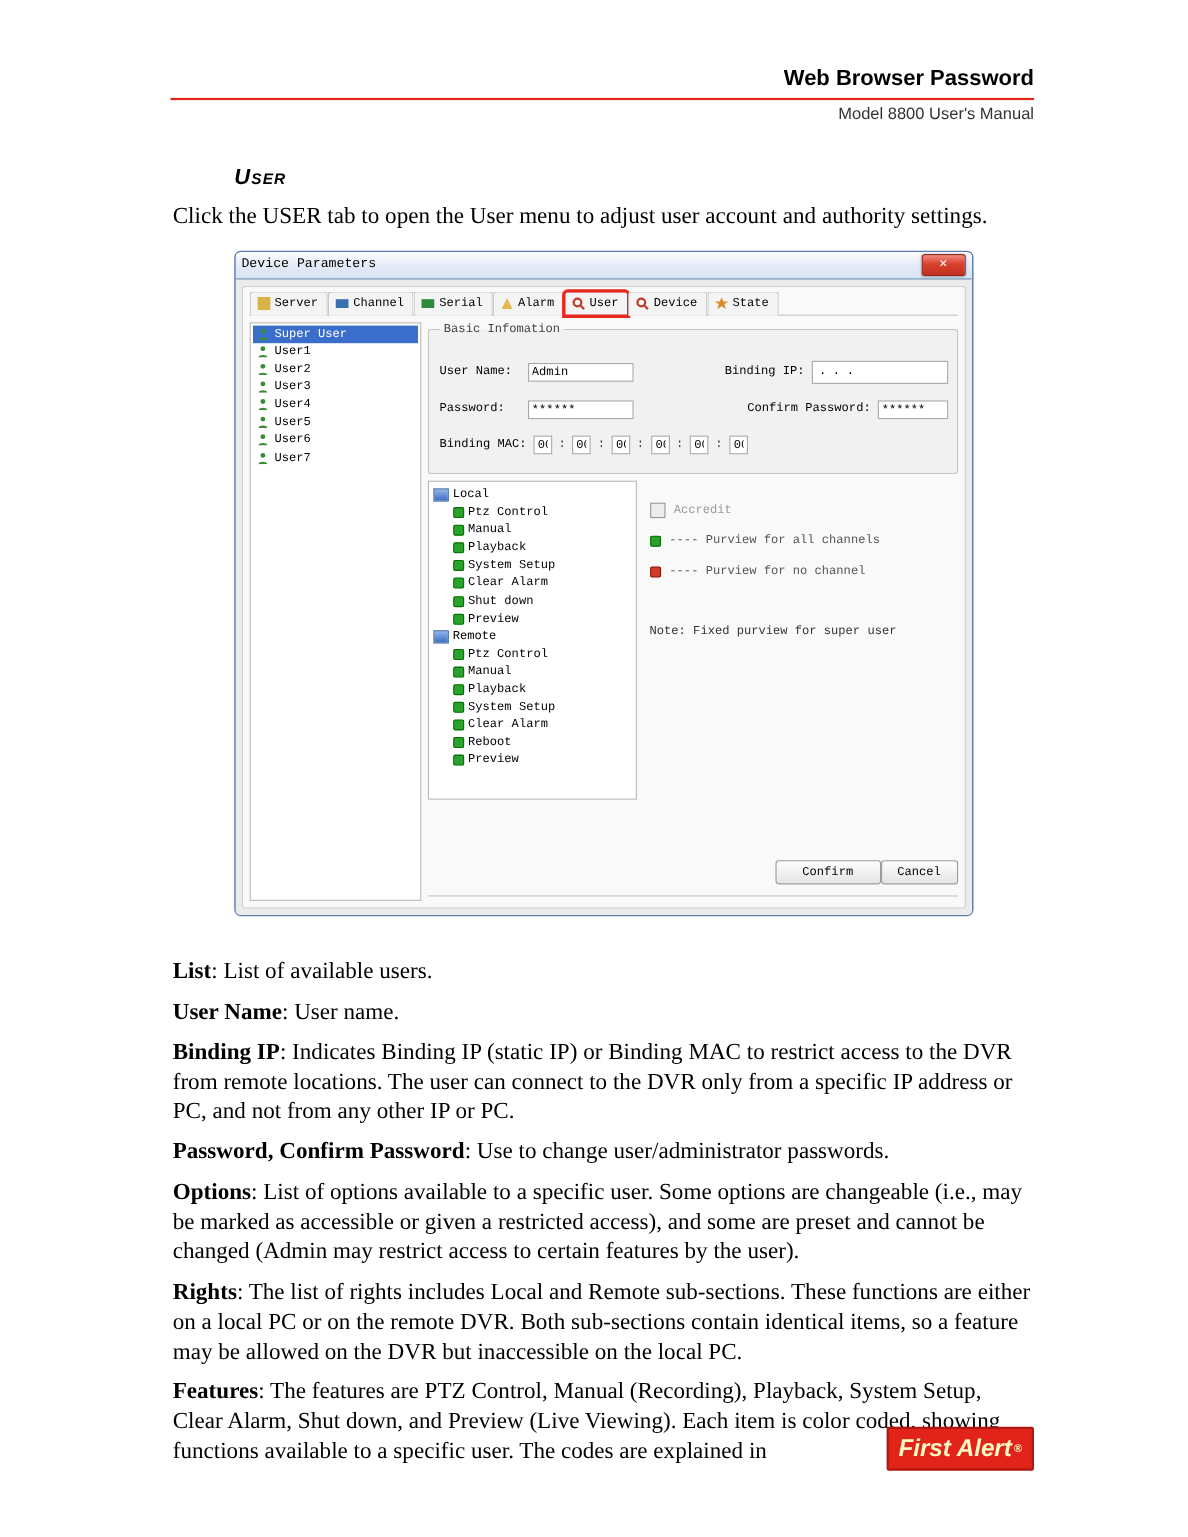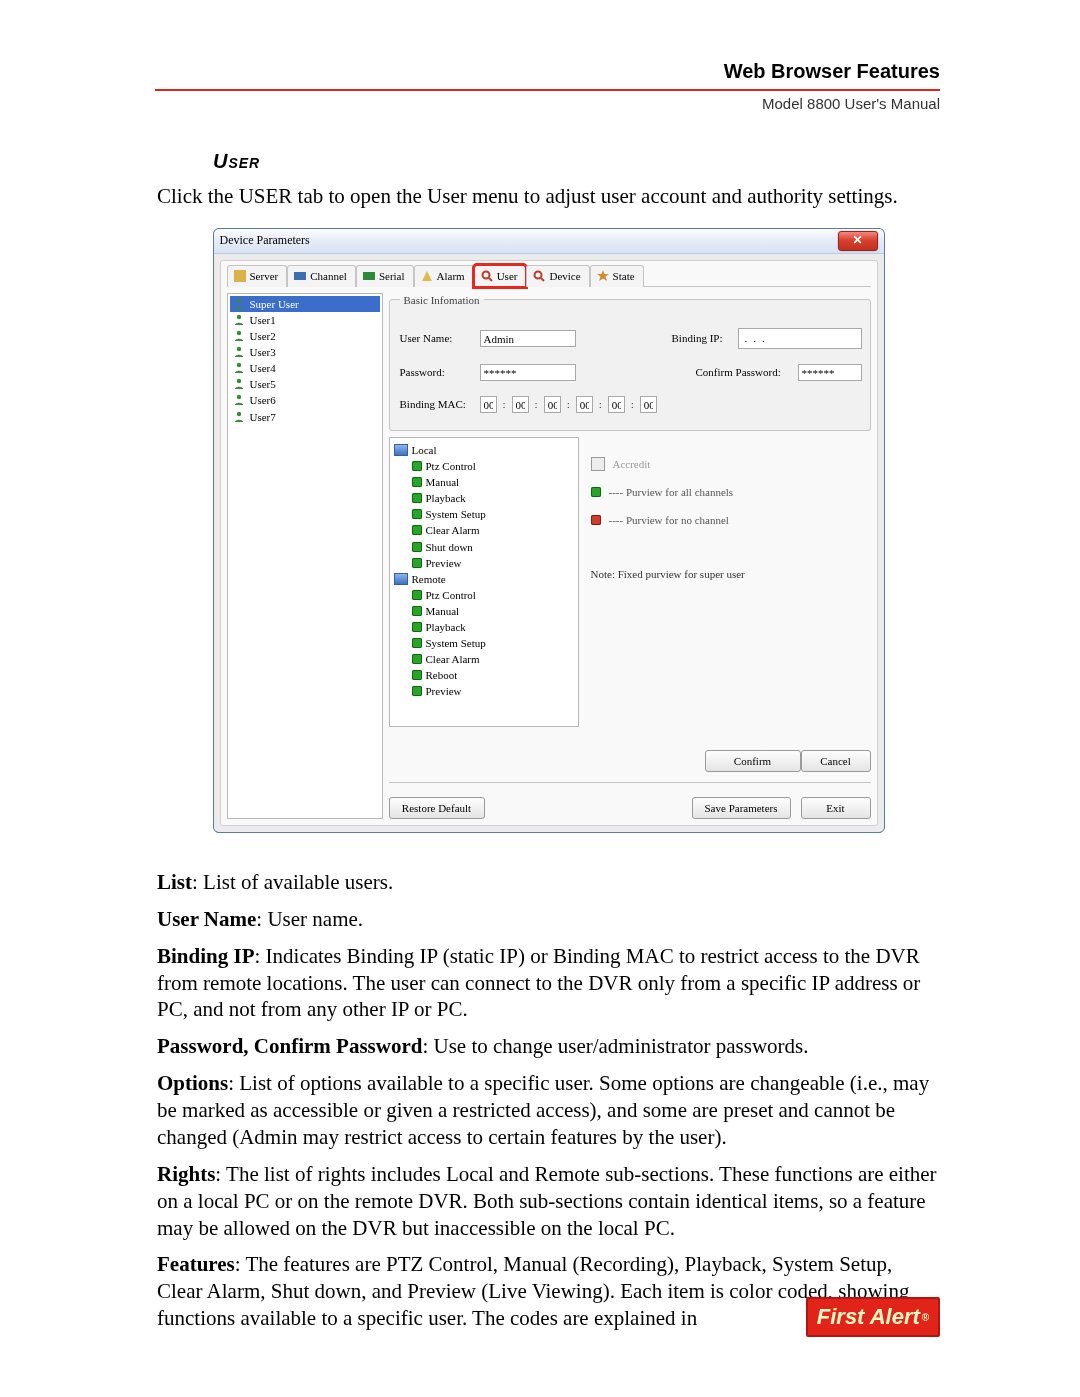--- a/index.html
+++ b/index.html
@@ -8,21 +8,21 @@
   .hdr-title{font-family:Arial,sans-serif;font-weight:bold;font-size:20px}
   .redline{border:0;border-top:2.5px solid #e2231a;margin:6px 0 4px 0}
   .hdr-sub{font-family:Arial,sans-serif;font-size:15px;color:#333}
   .sect{margin:38px 0 0 58px}
   .sect-h{font-family:Arial,sans-serif;font-weight:bold;font-style:italic;font-variant:small-caps;letter-spacing:1px;font-size:20px}
   .body{margin-left:2px;font-size:21px;line-height:1.28}
   .body p{margin:10px 0 10px 0}
   .bt{font-weight:bold}
   .shot-wrap{display:flex;justify-content:center;margin:18px 0 36px 0}
   
-  .app{width:670px;font-family:Liberation Serif, serif;font-size:11px;color:#000;border:1px solid #5a78b2;border-radius:6px;overflow:hidden;background:#0c4a6e;box-shadow:0 0 0 1px #d8e2f1 inset}
+  .app{width:670px;font-family:Liberation Mono, monospace;font-size:11px;color:#000;border:1px solid #5a78b2;border-radius:6px;overflow:hidden;background:#0c4a6e;box-shadow:0 0 0 1px #d8e2f1 inset}
   .titlebar{height:24px;background:linear-gradient(#fdfdfe,#e9eef8 40%,#d7e2f4);border-bottom:1px solid #b9c9e4;display:flex;align-items:center;padding:0 6px}
   .titlebar .tt{font-size:12px;color:#000}
   .titlebar .spacer{flex:1}
   .closebtn{width:38px;height:18px;border-radius:3px;background:linear-gradient(#f08a7d,#d9402f 45%,#c0311f);color:#fff;text-align:center;line-height:17px;font-weight:bold;font-size:12px;border:1px solid #96251a;box-shadow:0 0 2px rgba(0,0,0,.3)}
   .client{background:#ebebeb;padding:6px 6px 6px 6px}
   .client2{background:#f9f9f9;border:1px solid #cfcfcf;border-radius:3px;padding:4px 6px 6px 6px}
   .tabs{display:flex;align-items:flex-end;gap:0;margin-bottom:6px;border-bottom:1px solid #c5c5c5}
   .tab{display:flex;align-items:center;gap:4px;padding:3px 8px 4px 6px;border:1px solid #c5c5c5;border-bottom:none;background:#f4f4f4;margin-bottom:-1px;border-radius:3px 3px 0 0}
   .tab .ico{width:12px;height:12px;display:inline-block}
   .tab.hl{outline:3px solid #e7281e;outline-offset:-1px}
@@ -61,21 +61,21 @@
   .logo{position:absolute;right:140px;bottom:60px;width:130px;height:36px;background:#e2231a;color:#fef9c3;font-family:Arial,sans-serif;font-weight:bold;font-style:italic;font-size:22px;display:flex;align-items:center;justify-content:center;border:2px solid #b01710;border-radius:2px}
   .logo sup{font-size:10px;font-style:normal;margin-left:2px}
   
   .svg{display:block}
 </style>
 </head>
 <body>
 
 <div class="page">
   <div class="hdr-right">
-    <div class="hdr-title">Web Browser Features</div>
+    <div class="hdr-title">Web Browser Password</div>
     <hr class="redline">
     <div class="hdr-sub">Model 8800 User's Manual</div>
   </div>
 
   <div class="sect">
     <div class="sect-h">User</div>
   </div>
 
   <div class="body">
     <p>Click the USER tab to open the User menu to adjust user account and authority settings.</p>
@@ -340,29 +340,20 @@
                 </div>
               </div>
 
               <div style="flex:1"></div>
 
               <div class="btnrow">
                 <button class="wbtn">Confirm</button>
                 <button class="wbtn" style="min-width:70px">Cancel</button>
               </div>
               <div class="rule"></div>
-              <div class="btnrow split">
-                <div class="seg">
-                      <button class="wbtn">Restore Default</button>
-                    </div>
-                <div class="seg">
-                  <button class="wbtn">Save Parameters</button>
-                  <button class="wbtn" style="min-width:70px">Exit</button>
-                </div>
-              </div>
             </div>
           </div>
         </div>
           </div>
       </div>
 
     </div>
 
     <div id="paras">
         <p><span class="bt">List</span>: List of available users.</p>

